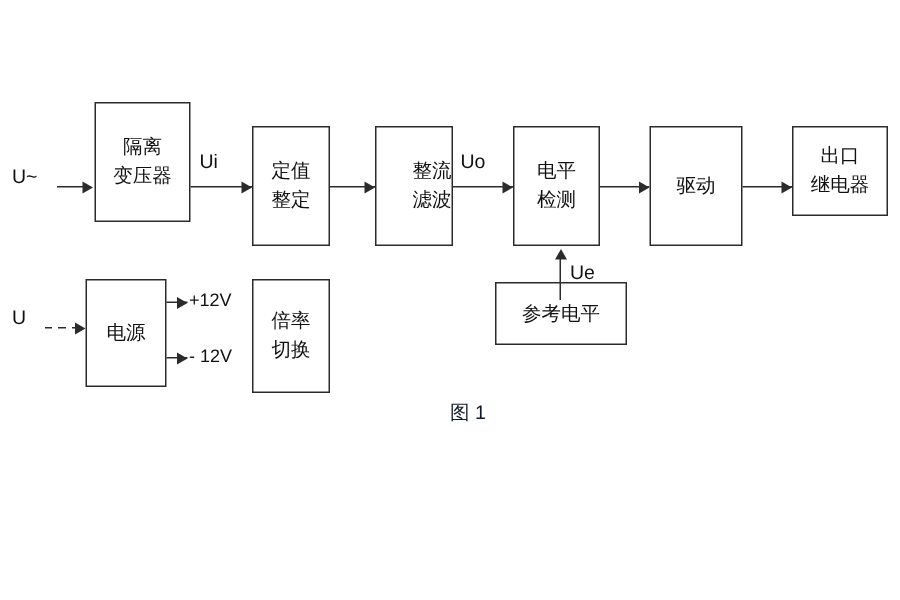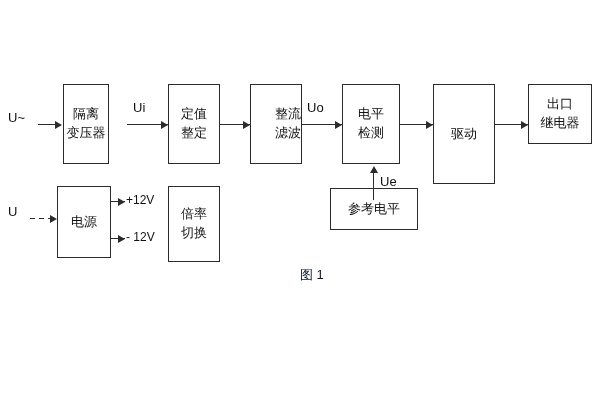--- a/index.html
+++ b/index.html
@@ -83,21 +83,21 @@
 </head>
 <body>
 
 <div id="canvas">
 
   <div class="label" style="left:8px; top:110px;">U~</div>
 
   <div class="hline" style="left:38px; top:124px; width:18px;"></div>
   <div class="arrow-r" style="left:55px; top:121px;"></div>
 
-  <div class="box" style="left:63px; top:84px; width:46px; height:80px;">
+  <div class="box" style="left:63px; top:68px; width:64px; height:80px;">
     <span class="line">隔离</span>
     <span class="line">变压器</span>
   </div>
 
   <div class="hline" style="left:127px; top:124px; width:41px;"></div>
   <div class="arrow-r" style="left:161px; top:121px;"></div>
   <div class="label" style="left:133px; top:100px;">Ui</div>
 
   <div class="box" style="left:168px; top:84px; width:52px; height:80px;">
     <span class="line">定值</span>
@@ -117,21 +117,21 @@
   <div class="label" style="left:307px; top:100px;">Uo</div>
 
   <div class="box" style="left:342px; top:84px; width:58px; height:80px;">
     <span class="line">电平</span>
     <span class="line">检测</span>
   </div>
 
   <div class="hline" style="left:400px; top:124px; width:33px;"></div>
   <div class="arrow-r" style="left:426px; top:121px;"></div>
 
-  <div class="box" style="left:433px; top:84px; width:62px; height:100px;justify-content:center;">
+  <div class="box" style="left:433px; top:84px; width:62px; height:80px;justify-content:center;">
     <span class="line">驱动</span>
   </div>
 
   <div class="hline" style="left:495px; top:124px; width:33px;"></div>
   <div class="arrow-r" style="left:521px; top:121px;"></div>
 
   <div class="box" style="left:528px; top:84px; width:64px; height:60px;">
     <span class="line">出口</span>
     <span class="line">继电器</span>
   </div>

